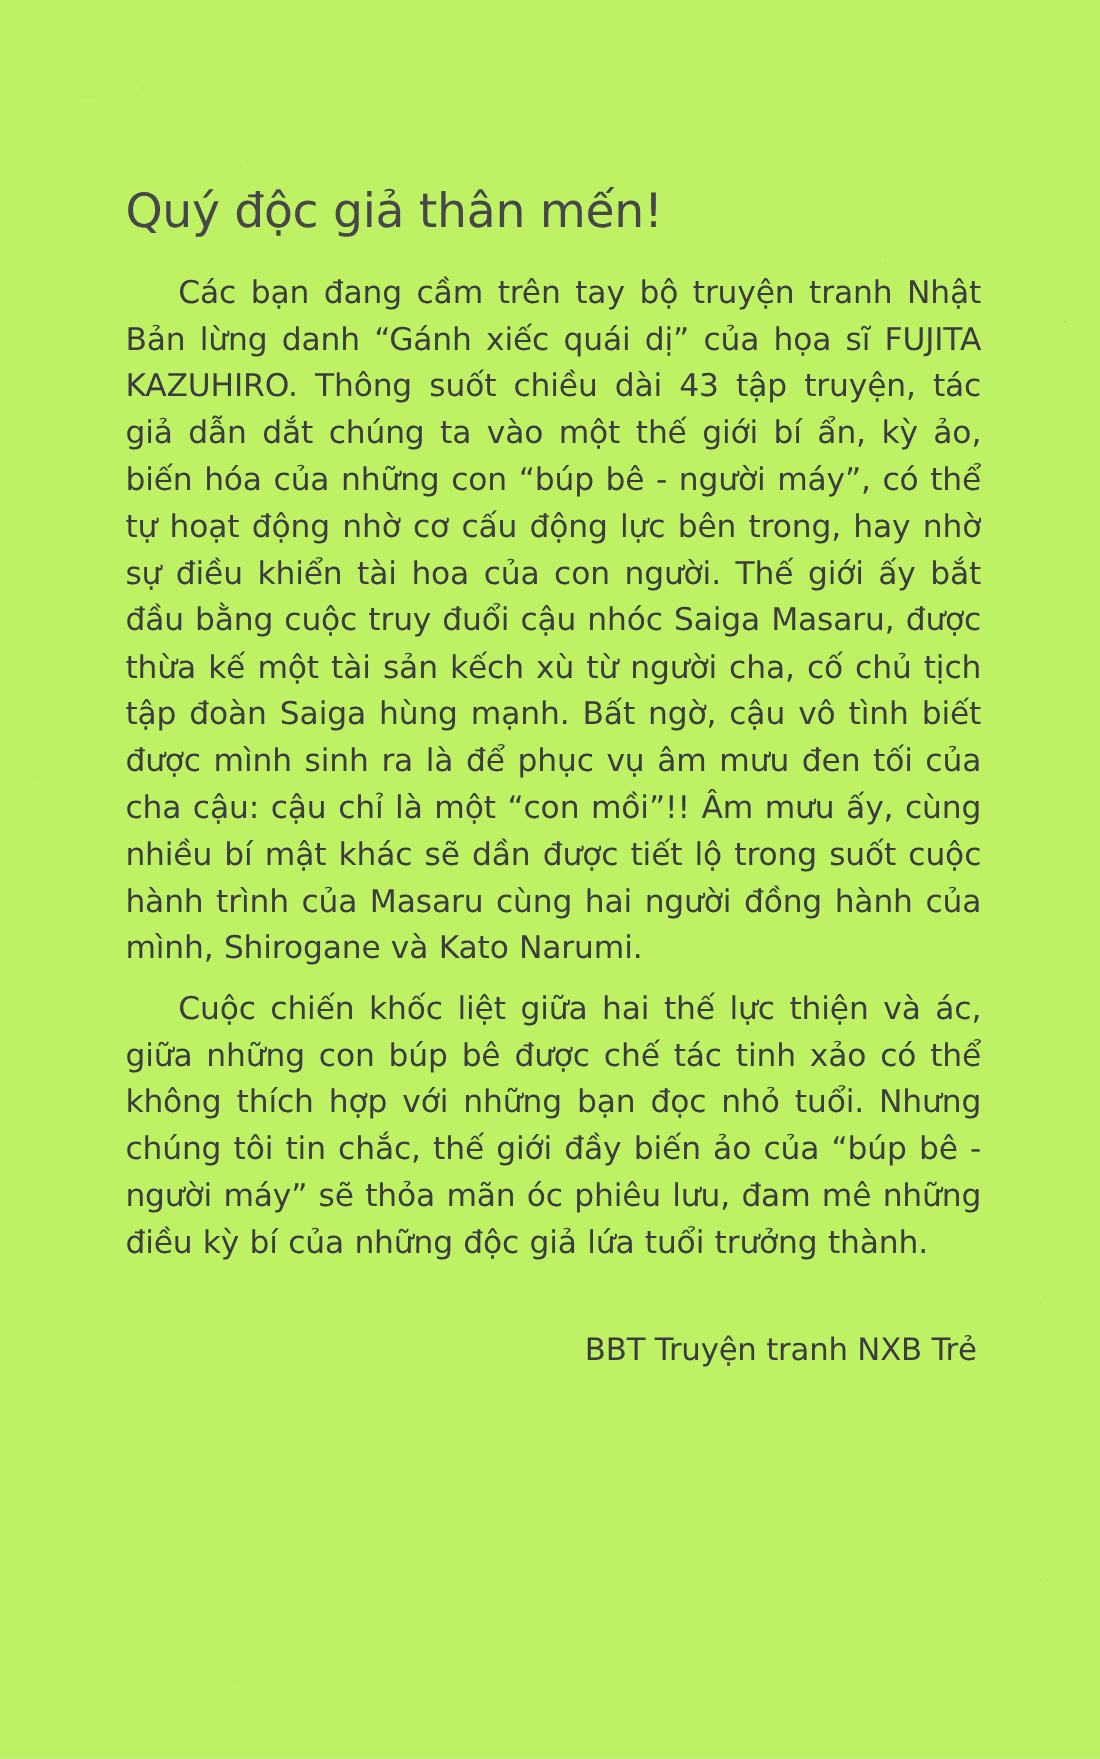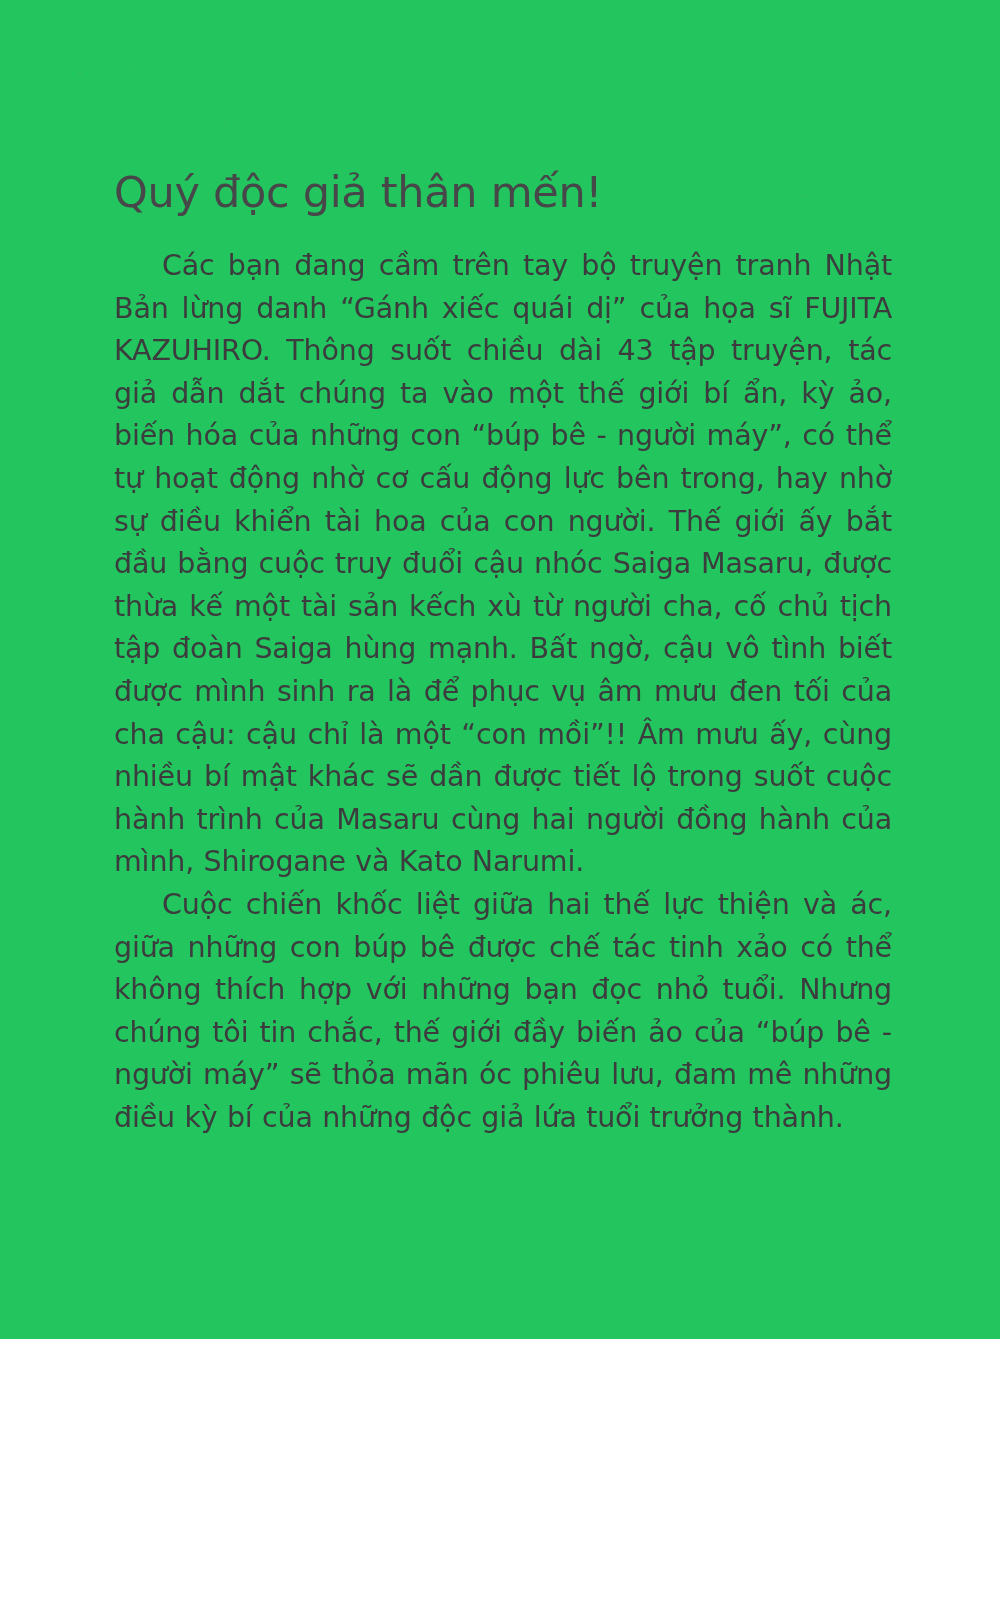--- a/index.html
+++ b/index.html
@@ -3,22 +3,22 @@
 <meta charset="utf-8">
 <style>
   html, body {
     margin: 0;
     padding: 0;
     background: #ffffff;
   }
   .page {
     position: relative;
     width: 1000px;
-    height: 1339px;
-    background: #22c55e;
+    height: 1599px;
+    background: #bef264;
     overflow: hidden;
     font-family: "DejaVu Sans", sans-serif;
   }
   
   .grain {
     position: absolute;
     inset: 0;
     pointer-events: none;
     opacity: 0.55;
     background-image:
@@ -60,21 +60,21 @@
     text-align: justify;
     text-justify: inter-word;
     text-indent: 48px;
     font-size: 28.5px;
     line-height: 42.6px;
     color: #3c3c3e;
     letter-spacing: -0.15px;
     word-spacing: 0.5px;
   }
   p.para + p.para {
-    margin-top: 0;
+    margin-top: 12px;
   }
   .signature {
     margin-top: 56px;
     text-align: right;
     padding-right: 4px;
     font-size: 28px;
     line-height: 40px;
     color: #3c3c3e;
     letter-spacing: -0.2px;
   }
@@ -87,15 +87,16 @@
 
   <div class="content">
 
     <h1 class="title">Quý độc giả thân mến!</h1>
 
     <div class="body">
       <p class="para">Các bạn đang cầm trên tay bộ truyện tranh Nhật Bản lừng danh “Gánh xiếc quái dị” của họa sĩ FUJITA KAZUHIRO. Thông suốt chiều dài 43 tập truyện, tác giả dẫn dắt chúng ta vào một thế giới bí ẩn, kỳ ảo, biến hóa của những con “búp bê - người máy”, có thể tự hoạt động nhờ cơ cấu động lực bên trong, hay nhờ sự điều khiển tài hoa của con người. Thế giới ấy bắt đầu bằng cuộc truy đuổi cậu nhóc Saiga Masaru, được thừa kế một tài sản kếch xù từ người cha, cố chủ tịch tập đoàn Saiga hùng mạnh. Bất ngờ, cậu vô tình biết được mình sinh ra là để phục vụ âm mưu đen tối của cha cậu: cậu chỉ là một “con mồi”!! Âm mưu ấy, cùng nhiều bí mật khác sẽ dần được tiết lộ trong suốt cuộc hành trình của Masaru cùng hai người đồng hành của mình, Shirogane và Kato Narumi.</p>
       <p class="para">Cuộc chiến khốc liệt giữa hai thế lực thiện và ác, giữa những con búp bê được chế tác tinh xảo có thể không thích hợp với những bạn đọc nhỏ tuổi. Nhưng chúng tôi tin chắc, thế giới đầy biến ảo của “búp bê - người máy” sẽ thỏa mãn óc phiêu lưu, đam mê những điều kỳ bí của những độc giả lứa tuổi trưởng thành.</p>
     </div>
 
+    <div class="signature">BBT Truyện tranh NXB Trẻ</div>
 
   </div>
 </div>
 
 </body></html>

